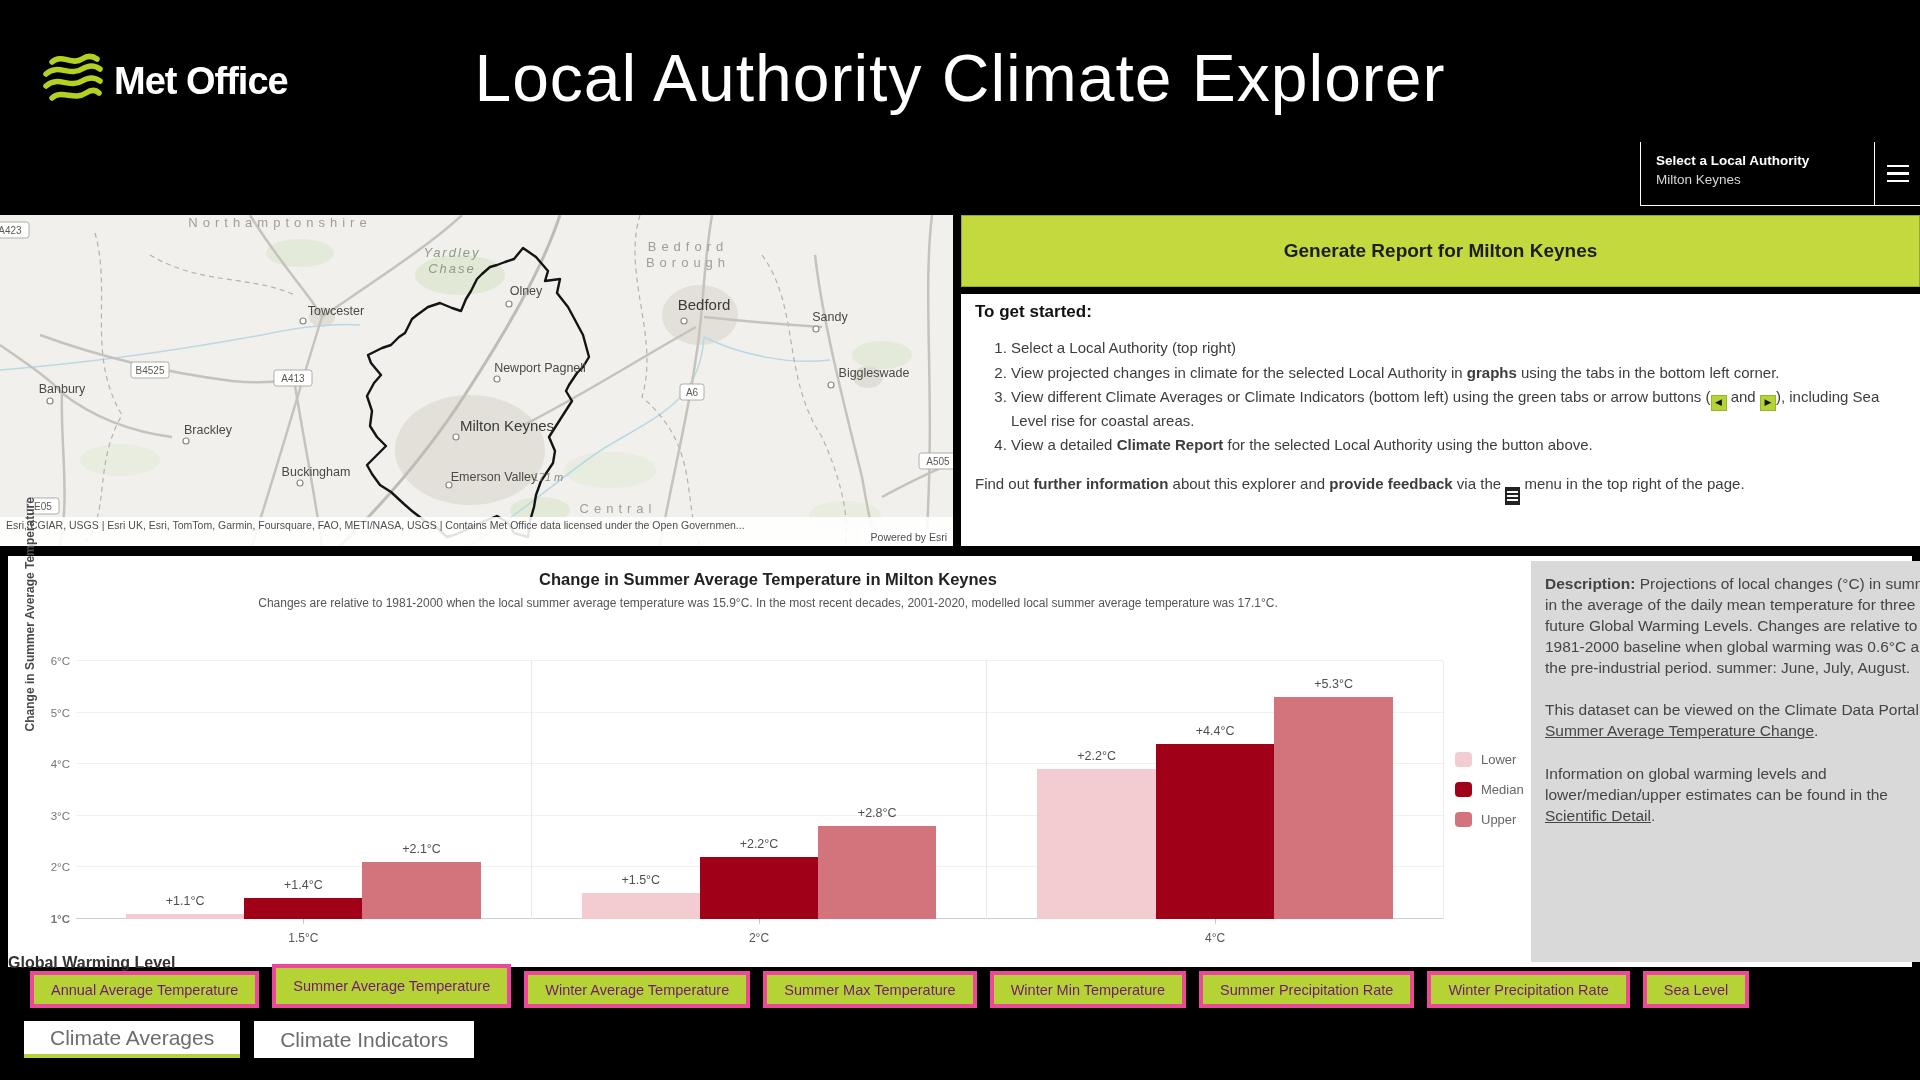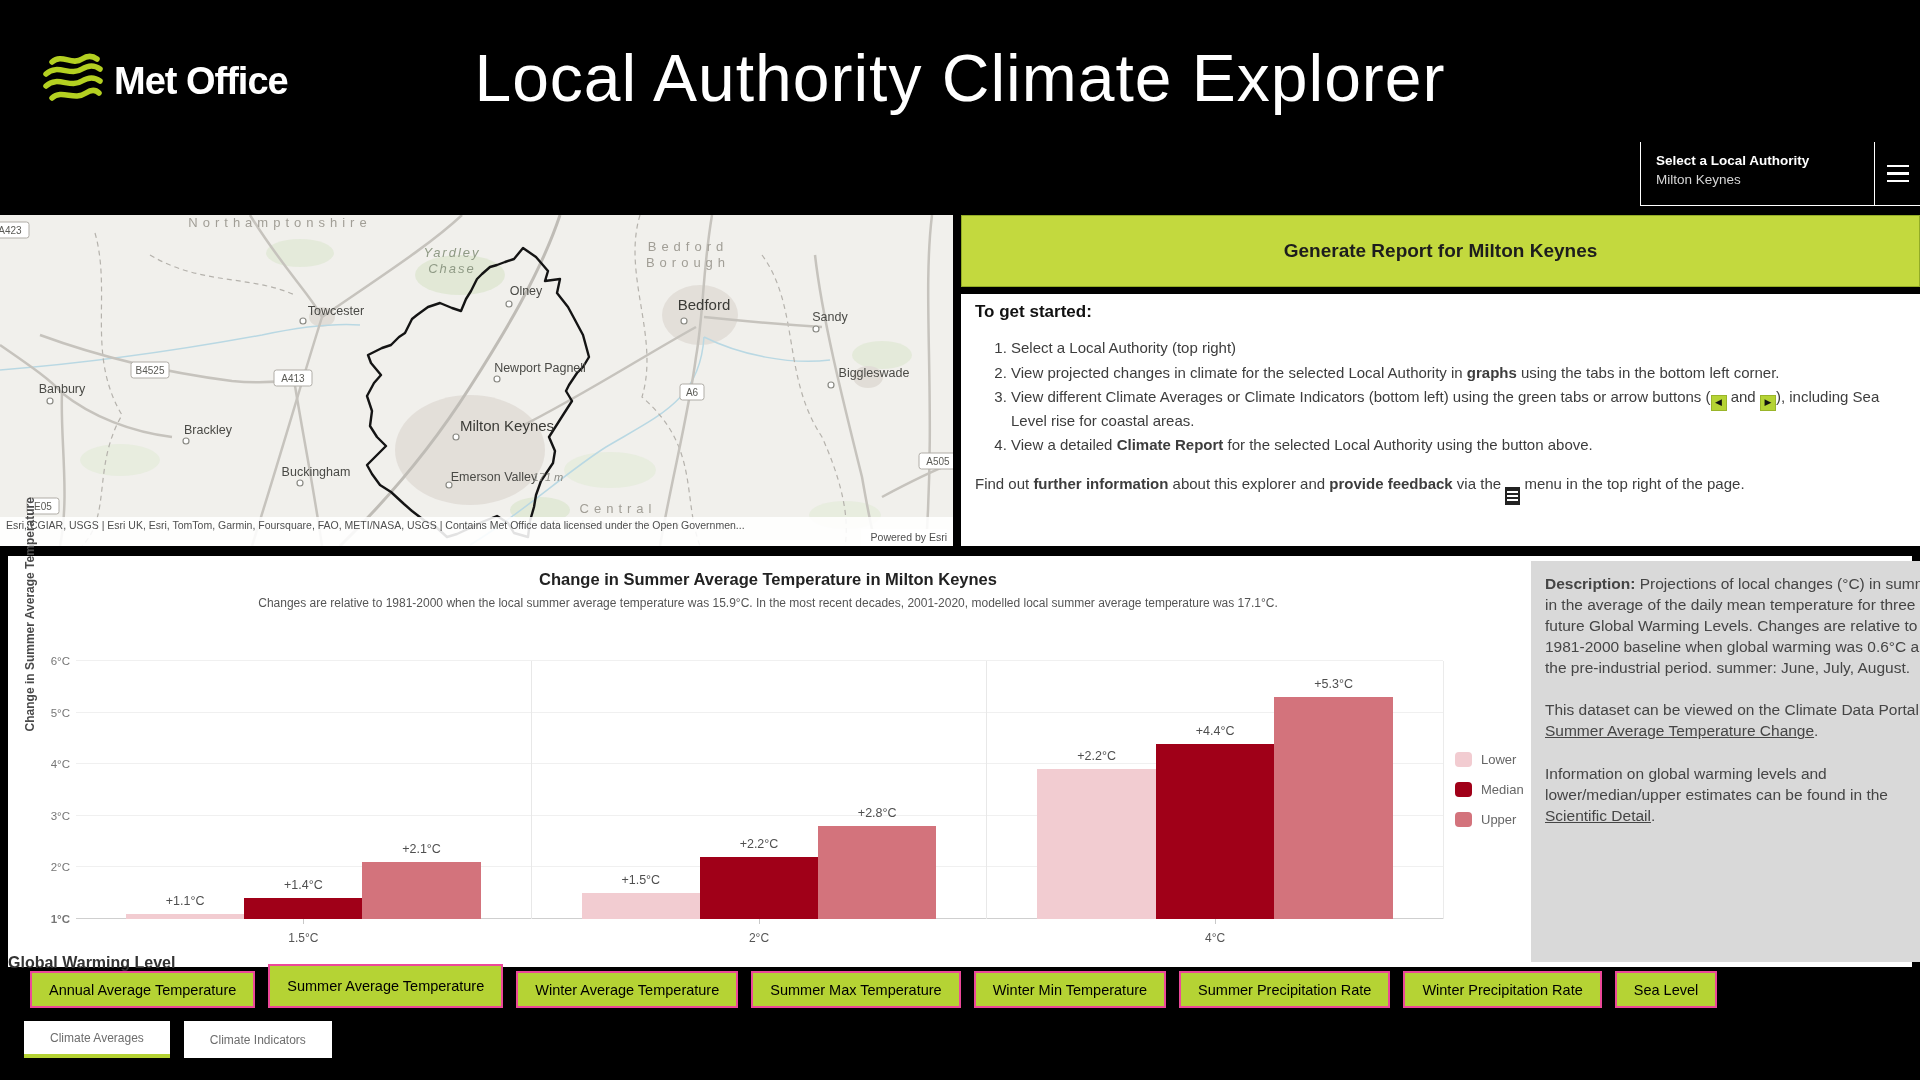--- a/index.html
+++ b/index.html
@@ -58,24 +58,24 @@
   .legend { position:absolute; left:1447px; top:196px; display:flex; flex-direction:column; gap:15px; }
   .legend-item { display:flex; align-items:center; gap:9px; }
   .legend-swatch { width:17px; height:15px; border-radius:4px; }
   .legend-label { font-size:13px; color:#666; }
   .description-panel { position:absolute; left:1523px; top:5px; width:436px; bottom:5px; background:#d9d9d9; padding:12px 14px; font-size:15.5px; line-height:1.36; color:#454545; }
   .description-panel p { margin-bottom:21px; }
   .dlink { color:#454545; text-decoration:underline; cursor:pointer; }
 
   
   .variable-tabs { position:absolute; left:30px; top:964px; right:0; height:44px; display:flex; align-items:flex-end; gap:13px; }
-  .vtab { height:37px; padding:0 17px; background:#b5d334; border:2px solid #ec4899; color:#000000; font-size:14.5px; display:flex; align-items:center; white-space:nowrap; cursor:pointer; }
+  .vtab { height:37px; padding:0 17px; background:#b5d334; border:4px solid #ec4899; color:#701a75; font-size:14.5px; display:flex; align-items:center; white-space:nowrap; cursor:pointer; }
   .vtab.selected { height:44px; }
   .category-tabs { position:absolute; left:24px; top:1021px; display:flex; gap:14px; }
-  .ctab { height:37px; padding:0 26px; background:#fff; color:#6d6d6d; font-size:12px; display:flex; align-items:center; cursor:pointer; }
+  .ctab { height:37px; padding:0 26px; background:#fff; color:#6d6d6d; font-size:21px; display:flex; align-items:center; cursor:pointer; }
   .ctab.selected { border-bottom:4px solid #b5d334; }
 </style>
 </head>
 <body>
 
 <div>
   <svg class="logo" width="300" height="62" viewBox="0 0 300 62">
     <g fill="none" stroke="#b4d021" stroke-width="5.5" stroke-linecap="round">
       <path d="M10,12 C20,3 30,16 40,9 C46,5 51,6 55,9"></path>
       <path d="M4,24 C16,13 28,27 40,19 C48,14 54,16 58,19"></path>

